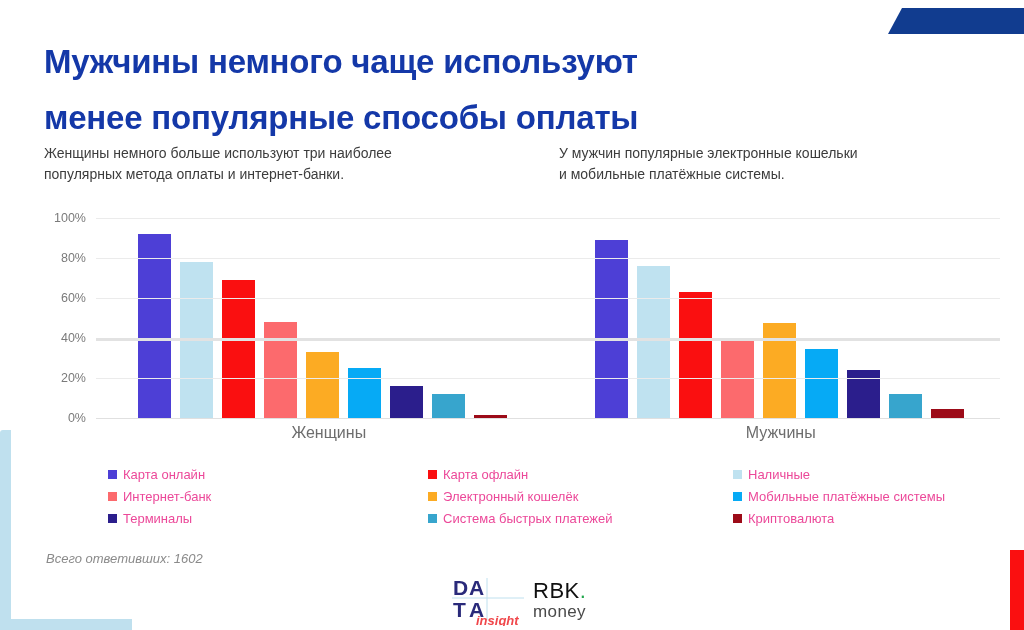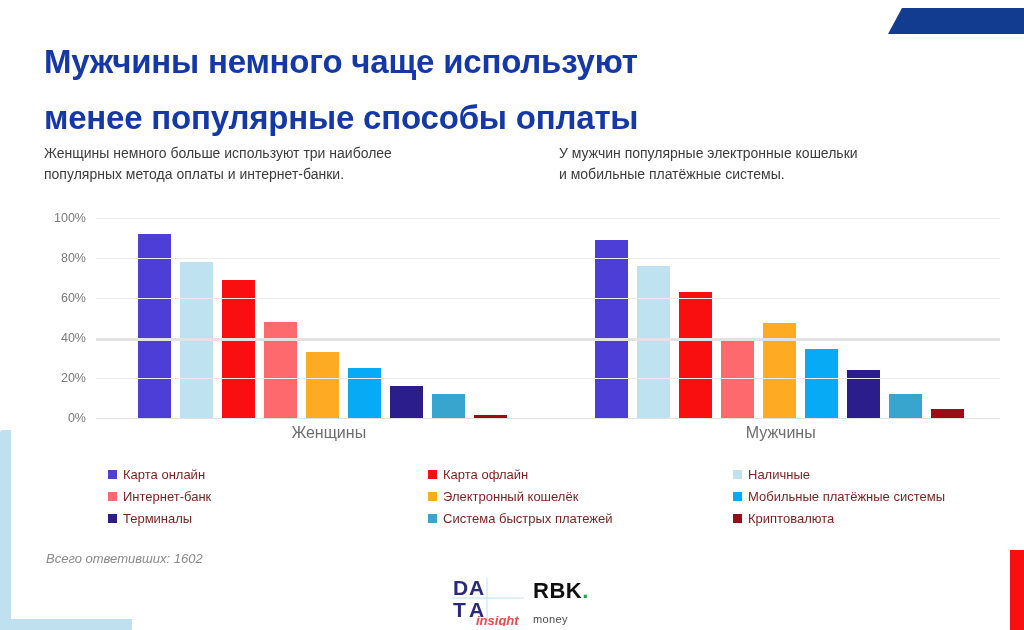--- a/index.html
+++ b/index.html
@@ -181,21 +181,21 @@
     width: 880px;
     display: grid;
     grid-template-columns: 320px 305px 255px;
     grid-auto-rows: 22px;
     align-items: center;
   }
   .legend-item {
     display: flex;
     align-items: center;
     font-size: 13px;
-    color: #7f1d1d;
+    color: #ec4899;
     white-space: nowrap;
   }
   .legend-swatch {
     width: 9px;
     height: 9px;
     margin-right: 6px;
     flex: 0 0 auto;
   }
 
   
@@ -225,34 +225,34 @@
   }
   .logo-rbk {
     position: absolute;
     left: 88px;
     top: 4px;
     width: 112px;
     height: 44px;
   }
   .rbk-main {
     font-size: 22px;
-    font-weight: 700;
+    font-weight: 400;
     color: #101010;
     letter-spacing: 0.5px;
     line-height: 22px;
   }
   .rbk-dot {
     color: #1ea64a;
   }
   .rbk-sub {
-    font-size: 11px;
+    font-size: 17px;
     color: #4a4a4a;
     letter-spacing: 0.4px;
     line-height: 18px;
-    margin-top: 8px;
+    margin-top: 1px;
   }
 </style>
 </head>
 <body>
 
 <div class="deco-top-banner"></div>
 <div class="deco-bottom-left"></div>
 <div class="deco-right-red"></div>
 
 <div class="title">

